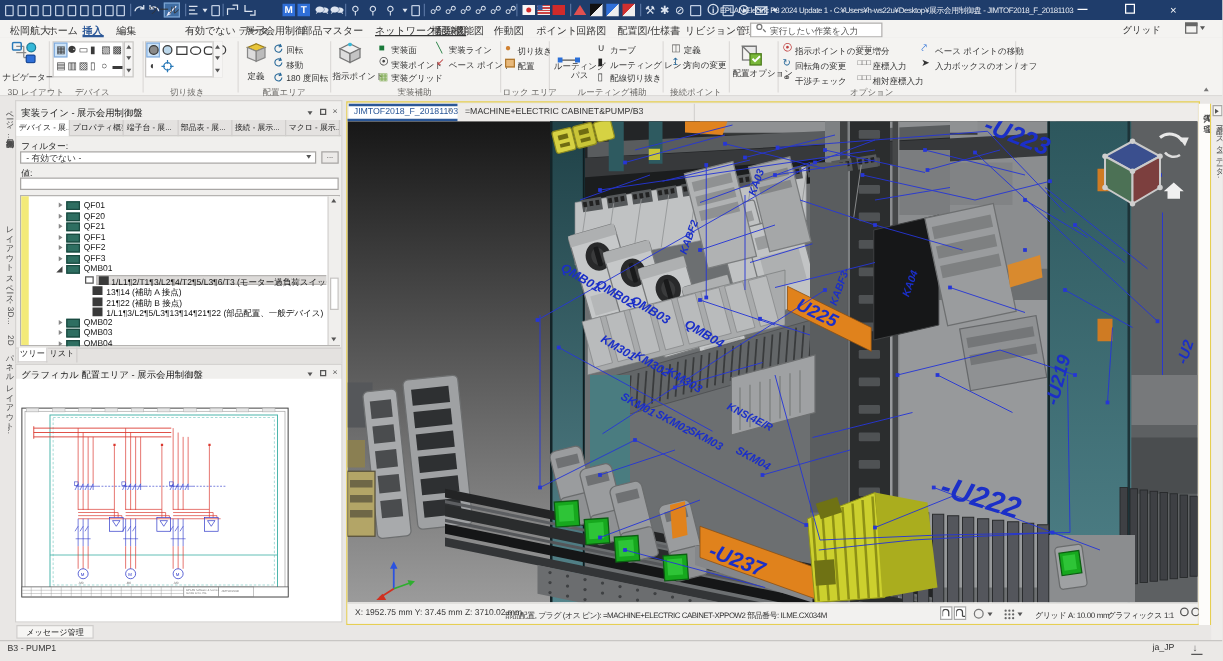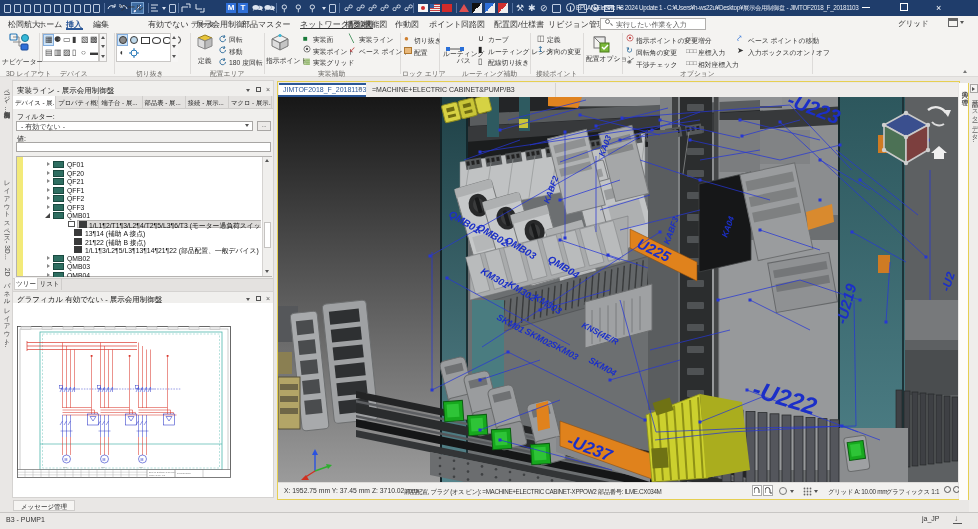--- a/index.html
+++ b/index.html
@@ -335,21 +335,21 @@
       <div style="position:absolute;left:37px;top:107.10000000000002px;width:11px;height:7px;background:#2e6e61;border:1px solid #1a4a40"></div>
       <div style="position:absolute;left:51px;top:107.10000000000002px;font-size:6.8px;color:#111;white-space:nowrap">QMB03</div>
       <div class="tr" style="left:31px;top:116.60000000000002px"></div>
       <div style="position:absolute;left:37px;top:115.60000000000002px;width:11px;height:7px;background:#2e6e61;border:1px solid #1a4a40"></div>
       <div style="position:absolute;left:51px;top:115.60000000000002px;font-size:6.8px;color:#111;white-space:nowrap">QMB04</div>
     </div>
     <div class="a" style="left:13px;top:278px;width:260px;height:12.5px;background:#e4e2e0;border-top:1px solid #cfcdcb"></div>
     <div class="a" style="left:14px;top:278px;width:24px;height:12px;background:#fff;border:1px solid #cfcdcb;border-top:none;font-size:6.5px;color:#222;text-align:center;line-height:12px">ツリー</div>
     <div class="a" style="left:38px;top:278px;width:24px;height:12px;font-size:6.5px;color:#222;text-align:center;line-height:12px;border-right:1px solid #cfcdcb">リスト</div>
     <div class="a" style="left:12px;top:291px;width:262px;height:207px;background:#f0efed;border:1px solid #d5d3d1"></div>
-    <div class="a" style="left:17px;top:294.5px;font-size:7.5px;color:#1a1a1a;white-space:nowrap">グラフィカル 有効でない - 展示会用制御盤</div>
+    <div class="a" style="left:17px;top:294.5px;font-size:7.5px;color:#1a1a1a;white-space:nowrap">グラフィカル 配置エリア - 展示会用制御盤</div>
     <div class="td" style="left:246px;top:298px"></div>
     <div class="a" style="left:256px;top:296px;width:5px;height:5px;border:1px solid #555"></div>
     <span class="a" style="left:266px;top:294.5px;font-size:7px;color:#555">×</span>
     <div class="a" style="left:13px;top:303px;width:260px;height:194px;background:#fff"></div>
     <svg class="a" style="left:13px;top:303px" width="260" height="194" viewBox="13 303 260 194">
       <rect x="17.5" y="326.5" width="213" height="151" fill="#fff" stroke="#444" stroke-width="0.8"></rect>
       <rect x="20" y="329" width="208" height="146" fill="none" stroke="#999" stroke-width="0.5"></rect>
       <rect x="21" y="326.5" width="10" height="3" fill="#e8e8e8" stroke="#aaa" stroke-width="0.4"></rect>
       <rect x="42" y="326.5" width="10" height="3" fill="#e8e8e8" stroke="#aaa" stroke-width="0.4"></rect>
       <rect x="63" y="326.5" width="10" height="3" fill="#e8e8e8" stroke="#aaa" stroke-width="0.4"></rect>

